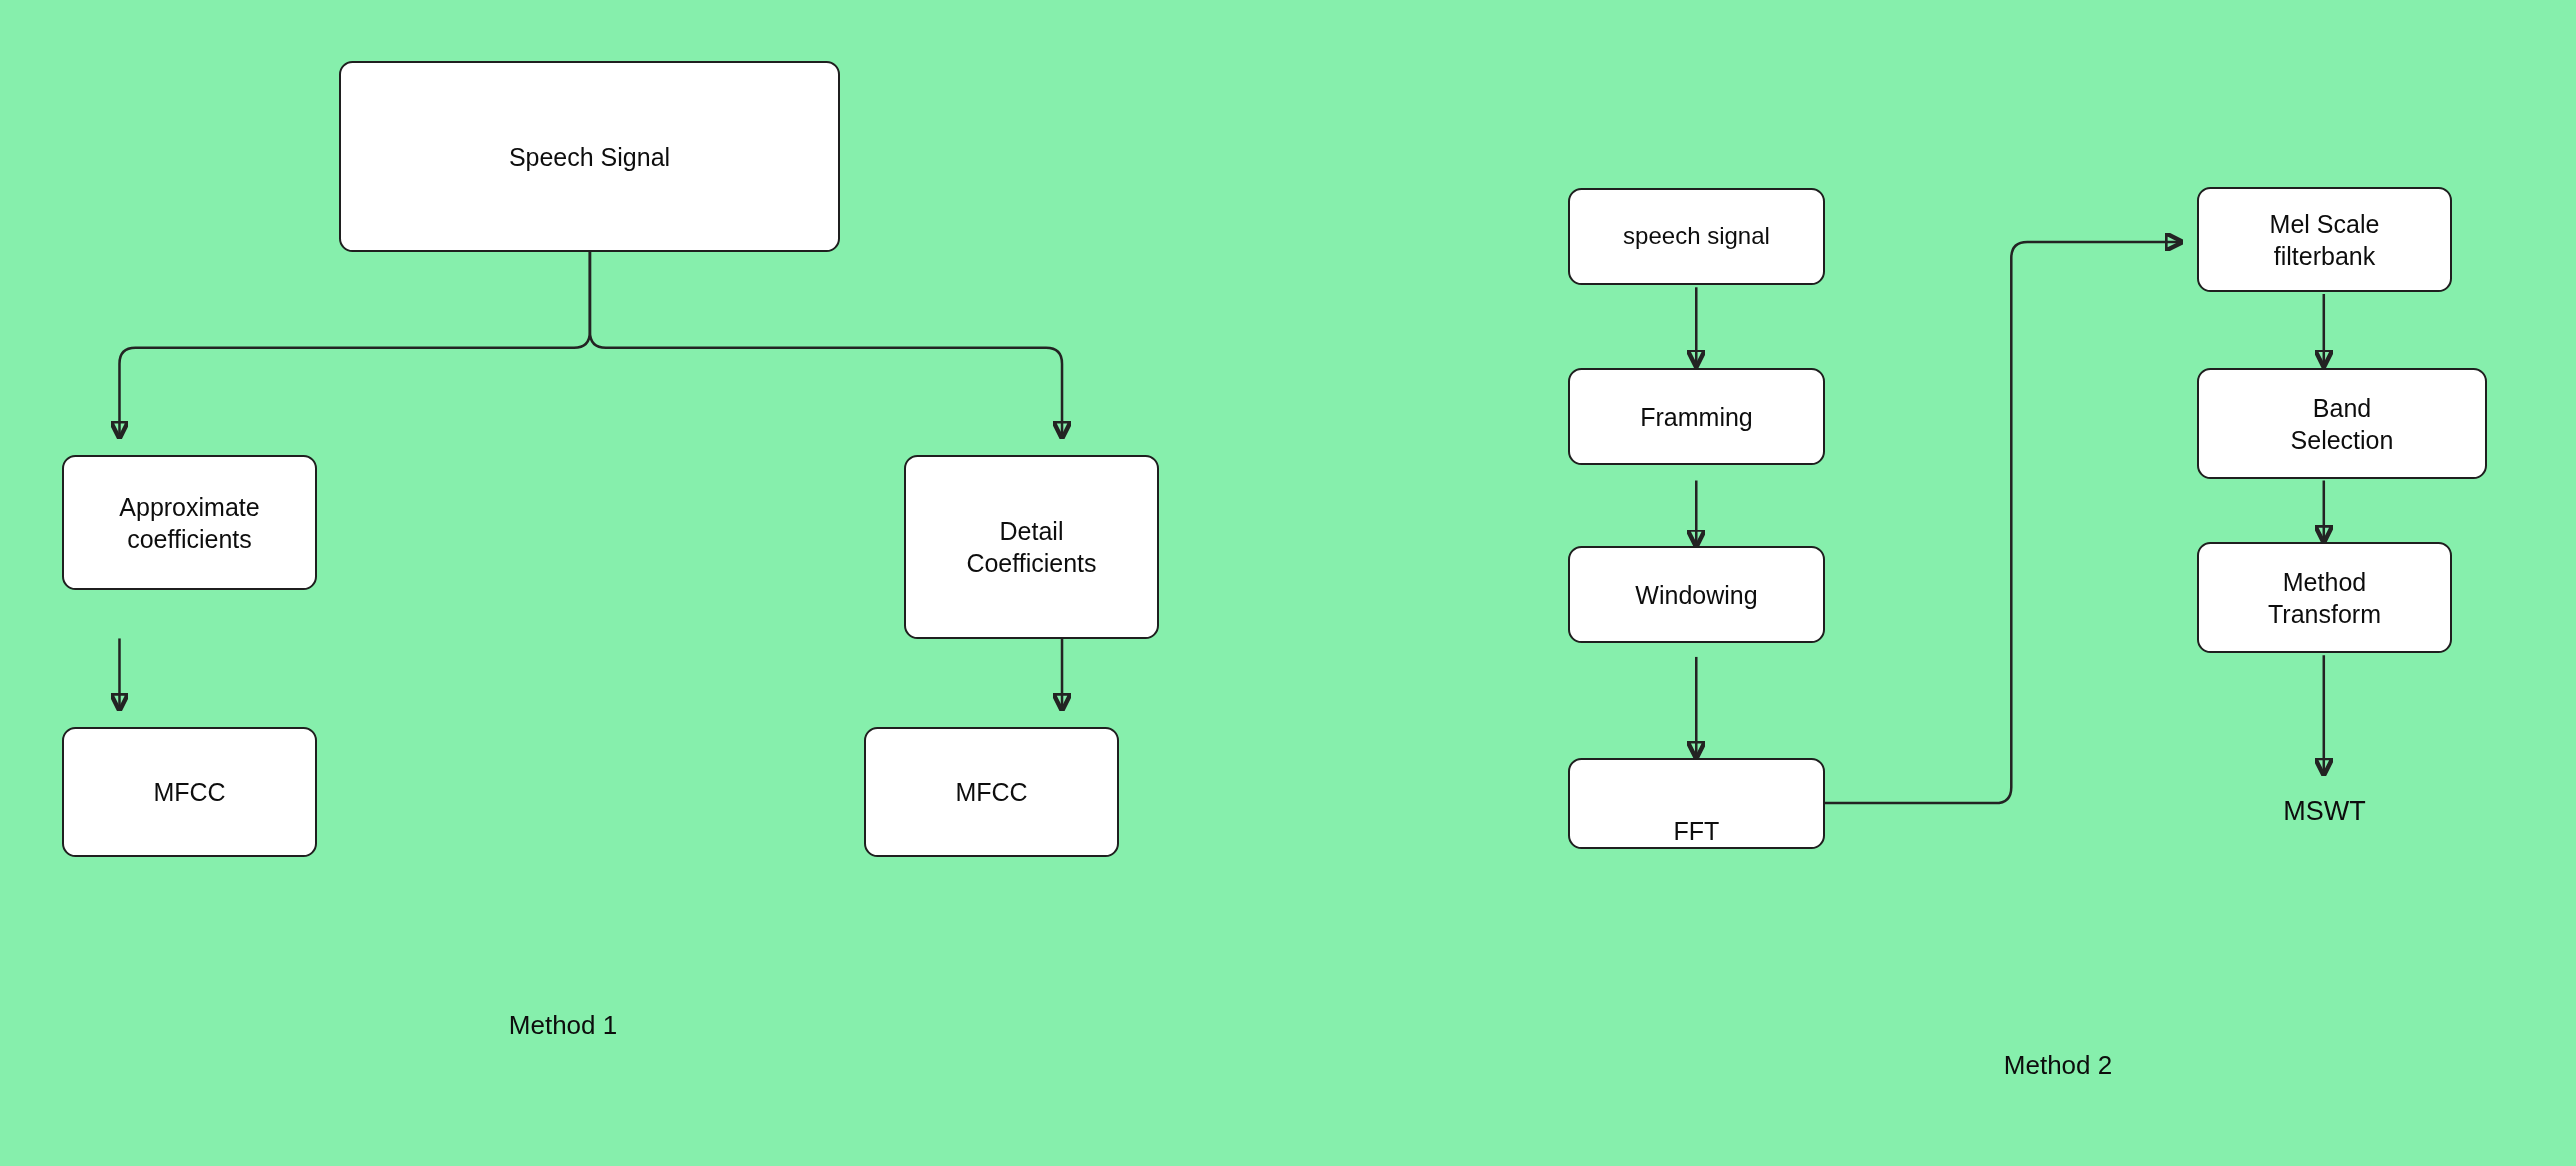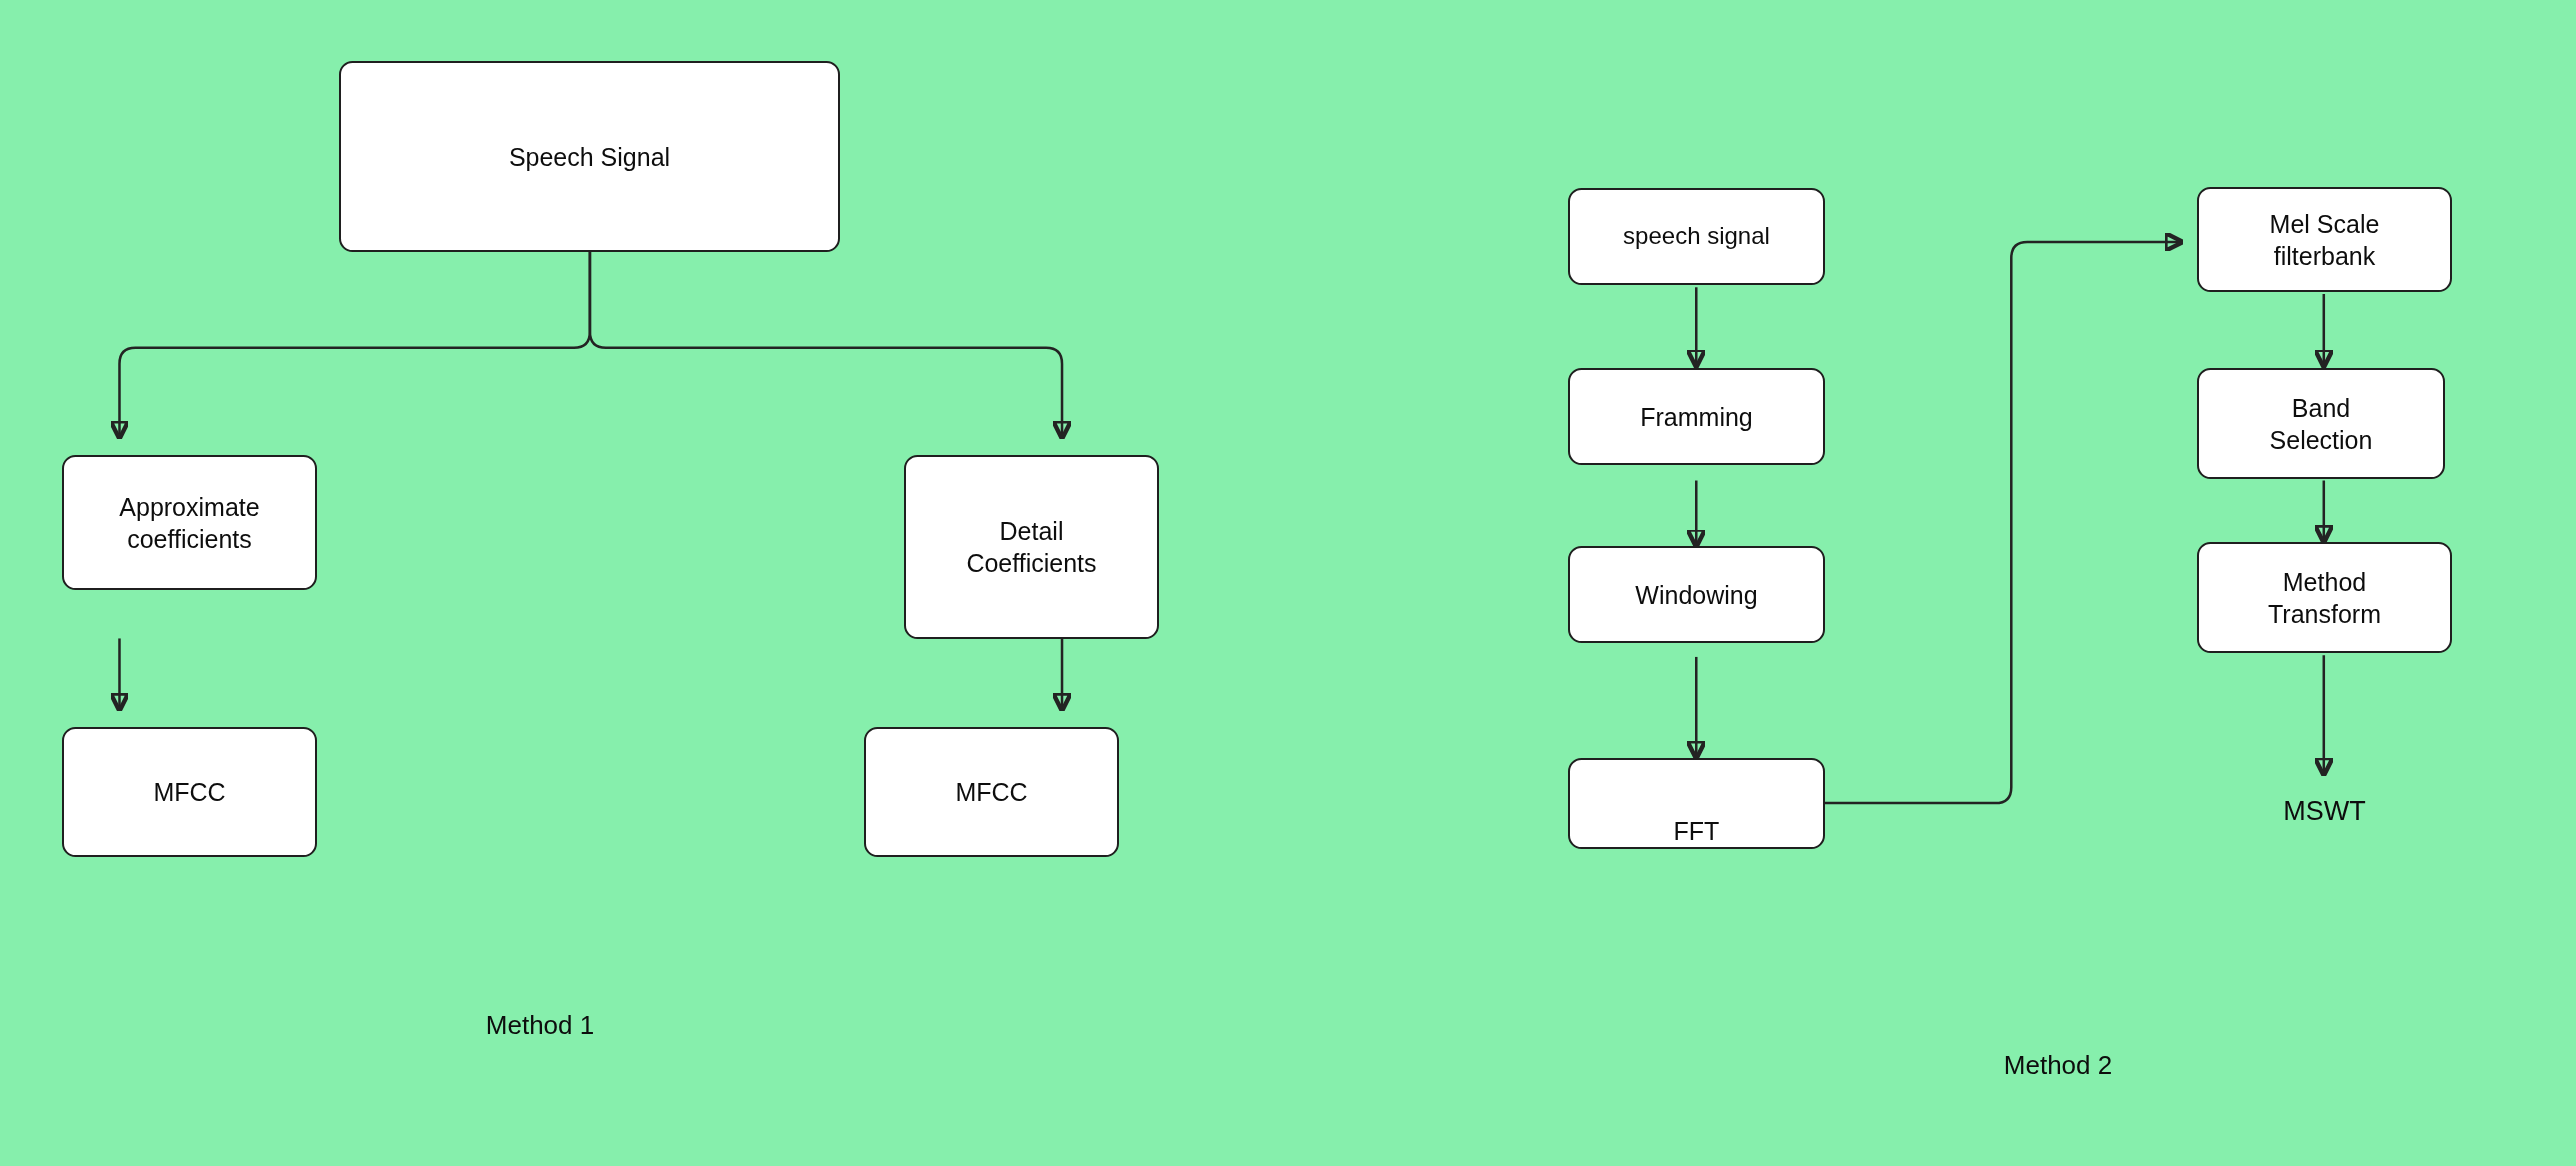--- a/index.html
+++ b/index.html
@@ -96,21 +96,21 @@
   </div>
 
   <div class="node" style="left:62px; top:727px; width:255px; height:130px; font-size:25px;">
     <span>MFCC</span>
   </div>
 
   <div class="node" style="left:864px; top:727px; width:255px; height:130px; font-size:25px;">
     <span>MFCC</span>
   </div>
 
-  <div class="plain-label" style="left:414px; top:1007px; width:252px; height:37px; font-size:26px;">
+  <div class="plain-label" style="left:437px; top:1007px; width:252px; height:37px; font-size:26px;">
     <span>Method 1</span>
   </div>
 
   <div class="node" style="left:1568px; top:188px; width:257px; height:97px; font-size:24px;">
     <span>speech signal</span>
   </div>
 
   <div class="node" style="left:1568px; top:368px; width:257px; height:97px; font-size:25px;">
     <span>Framming</span>
   </div>
@@ -121,21 +121,21 @@
 
   <div class="node" style="left:1568px; top:758px; width:257px; height:91px; font-size:25px;align-items:flex-end;">
     <span>FFT</span>
   </div>
 
   <div class="node" style="left:2197px; top:187px; width:255px; height:105px; font-size:25px;">
     <span>Mel Scale
 filterbank</span>
   </div>
 
-  <div class="node" style="left:2197px; top:368px; width:248px; height:111px; font-size:25px;">
+  <div class="node" style="left:2197px; top:368px; width:290px; height:111px; font-size:25px;">
     <span>Band
 Selection</span>
   </div>
 
   <div class="node" style="left:2197px; top:542px; width:255px; height:111px; font-size:25px;">
     <span>Method
 Transform</span>
   </div>
 
   <div class="plain-label" style="left:2197px; top:790px; width:255px; height:42px; font-size:27px;">

